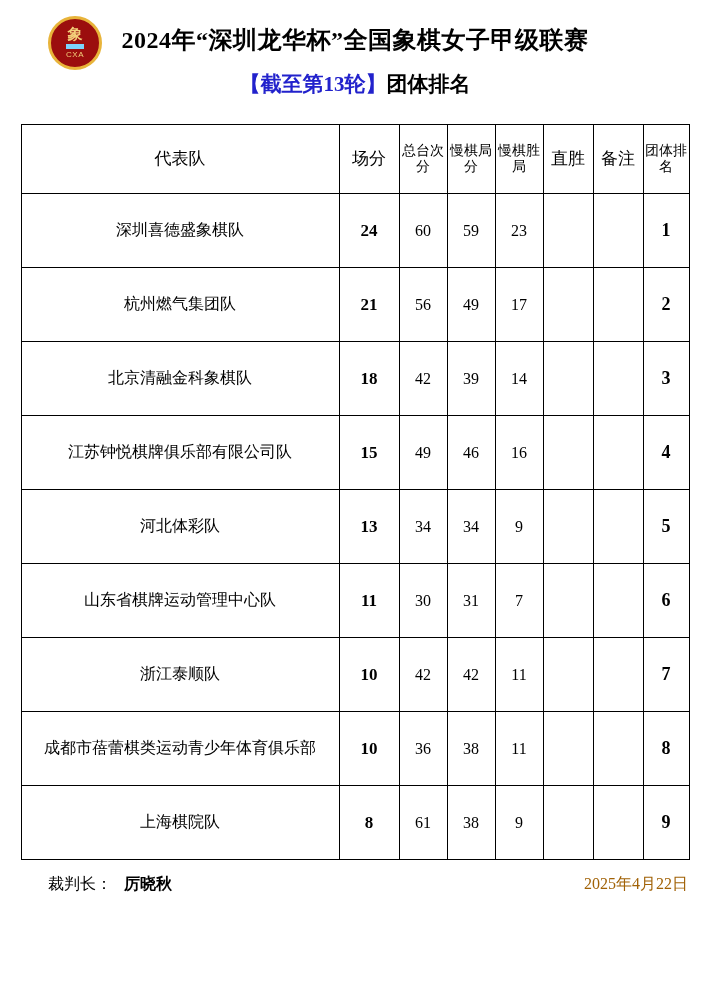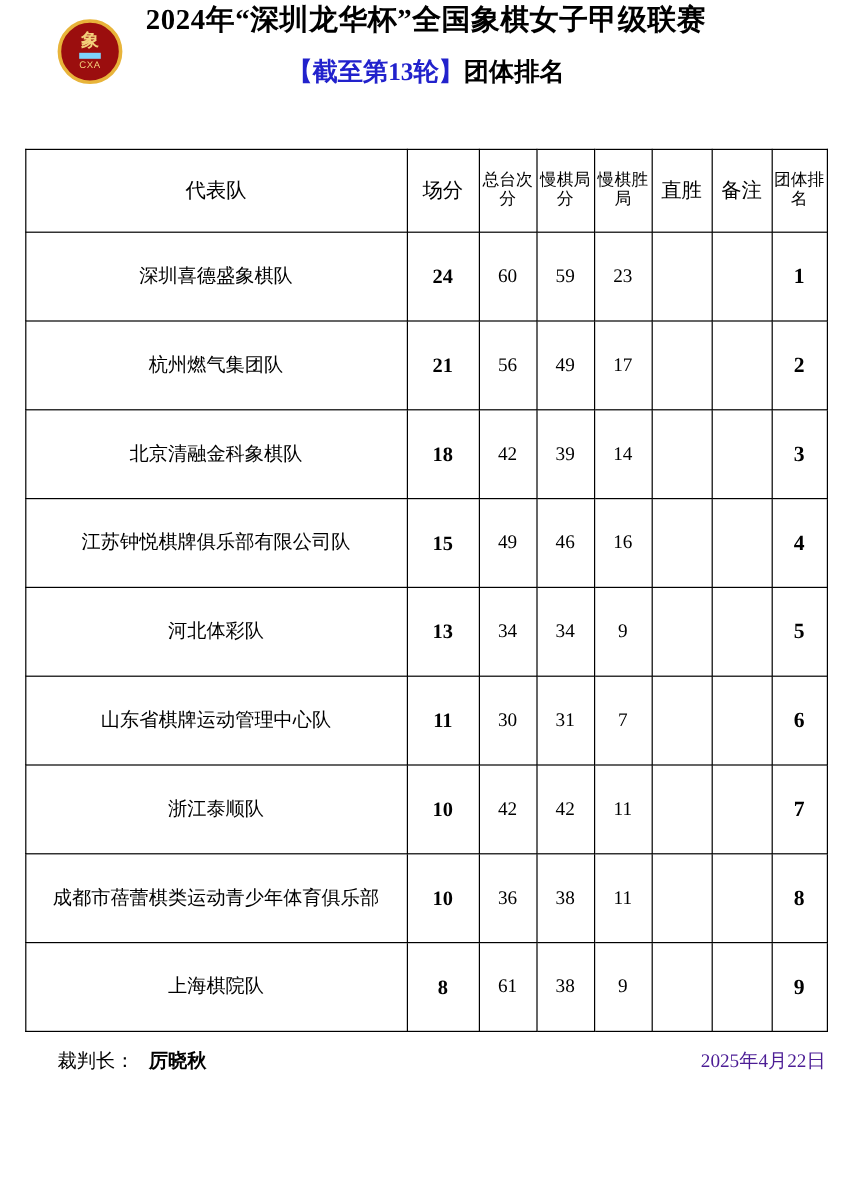--- a/index.html
+++ b/index.html
@@ -55,20 +55,21 @@
     letter-spacing: 0.5px;
     font-family: "Liberation Sans", sans-serif;
     border-top: 5px solid #7dd3fc;
     padding-top: 2px;
   }
   .title-main {
     text-align: center;
     font-size: 24px;
     font-weight: bold;
     letter-spacing: 0.5px;
+    padding-top: 24px;
   }
   .title-sub {
     text-align: center;
     font-size: 21px;
     font-weight: bold;
     padding-top: 14px;
   }
   .title-sub .blue {
     color: #2222cc;
   }
@@ -128,21 +129,21 @@
     top: 0;
   }
   .footer .judge-name {
     font-weight: bold;
     margin-left: 12px;
   }
   .footer .date {
     position: absolute;
     right: 6px;
     top: 0;
-    color: #4c1d95;
+    color: #a16207;
   }
 </style>
 </head>
 <body>
 
 <div class="page">
 
   <div class="header">
     <div class="logo">
       <span class="logo-top">象</span>

